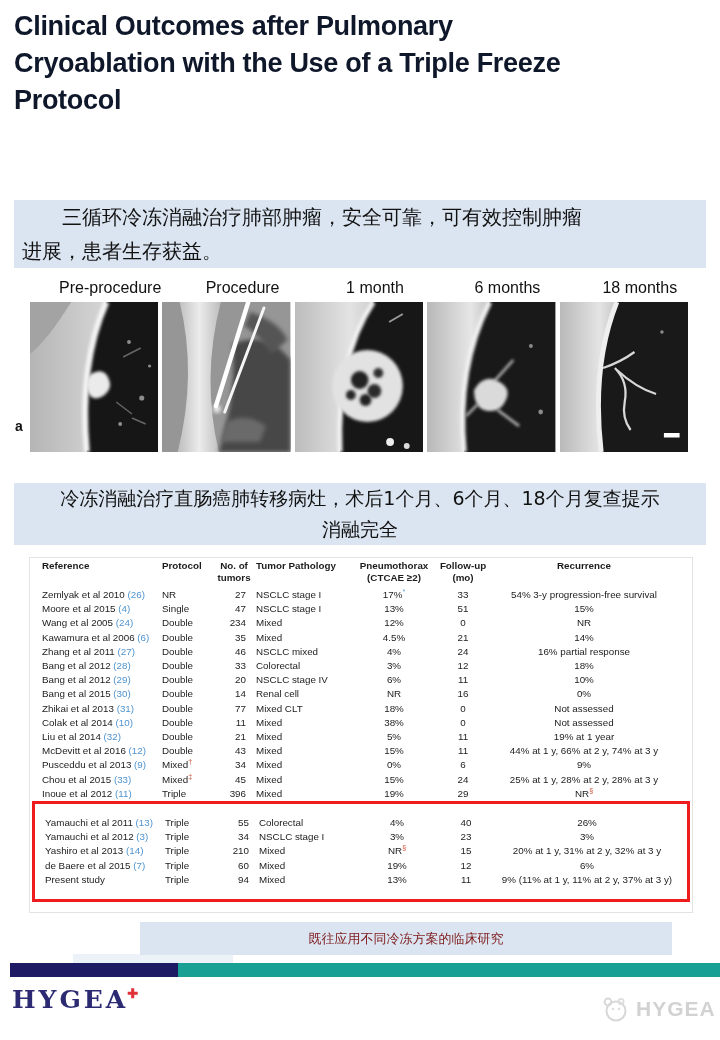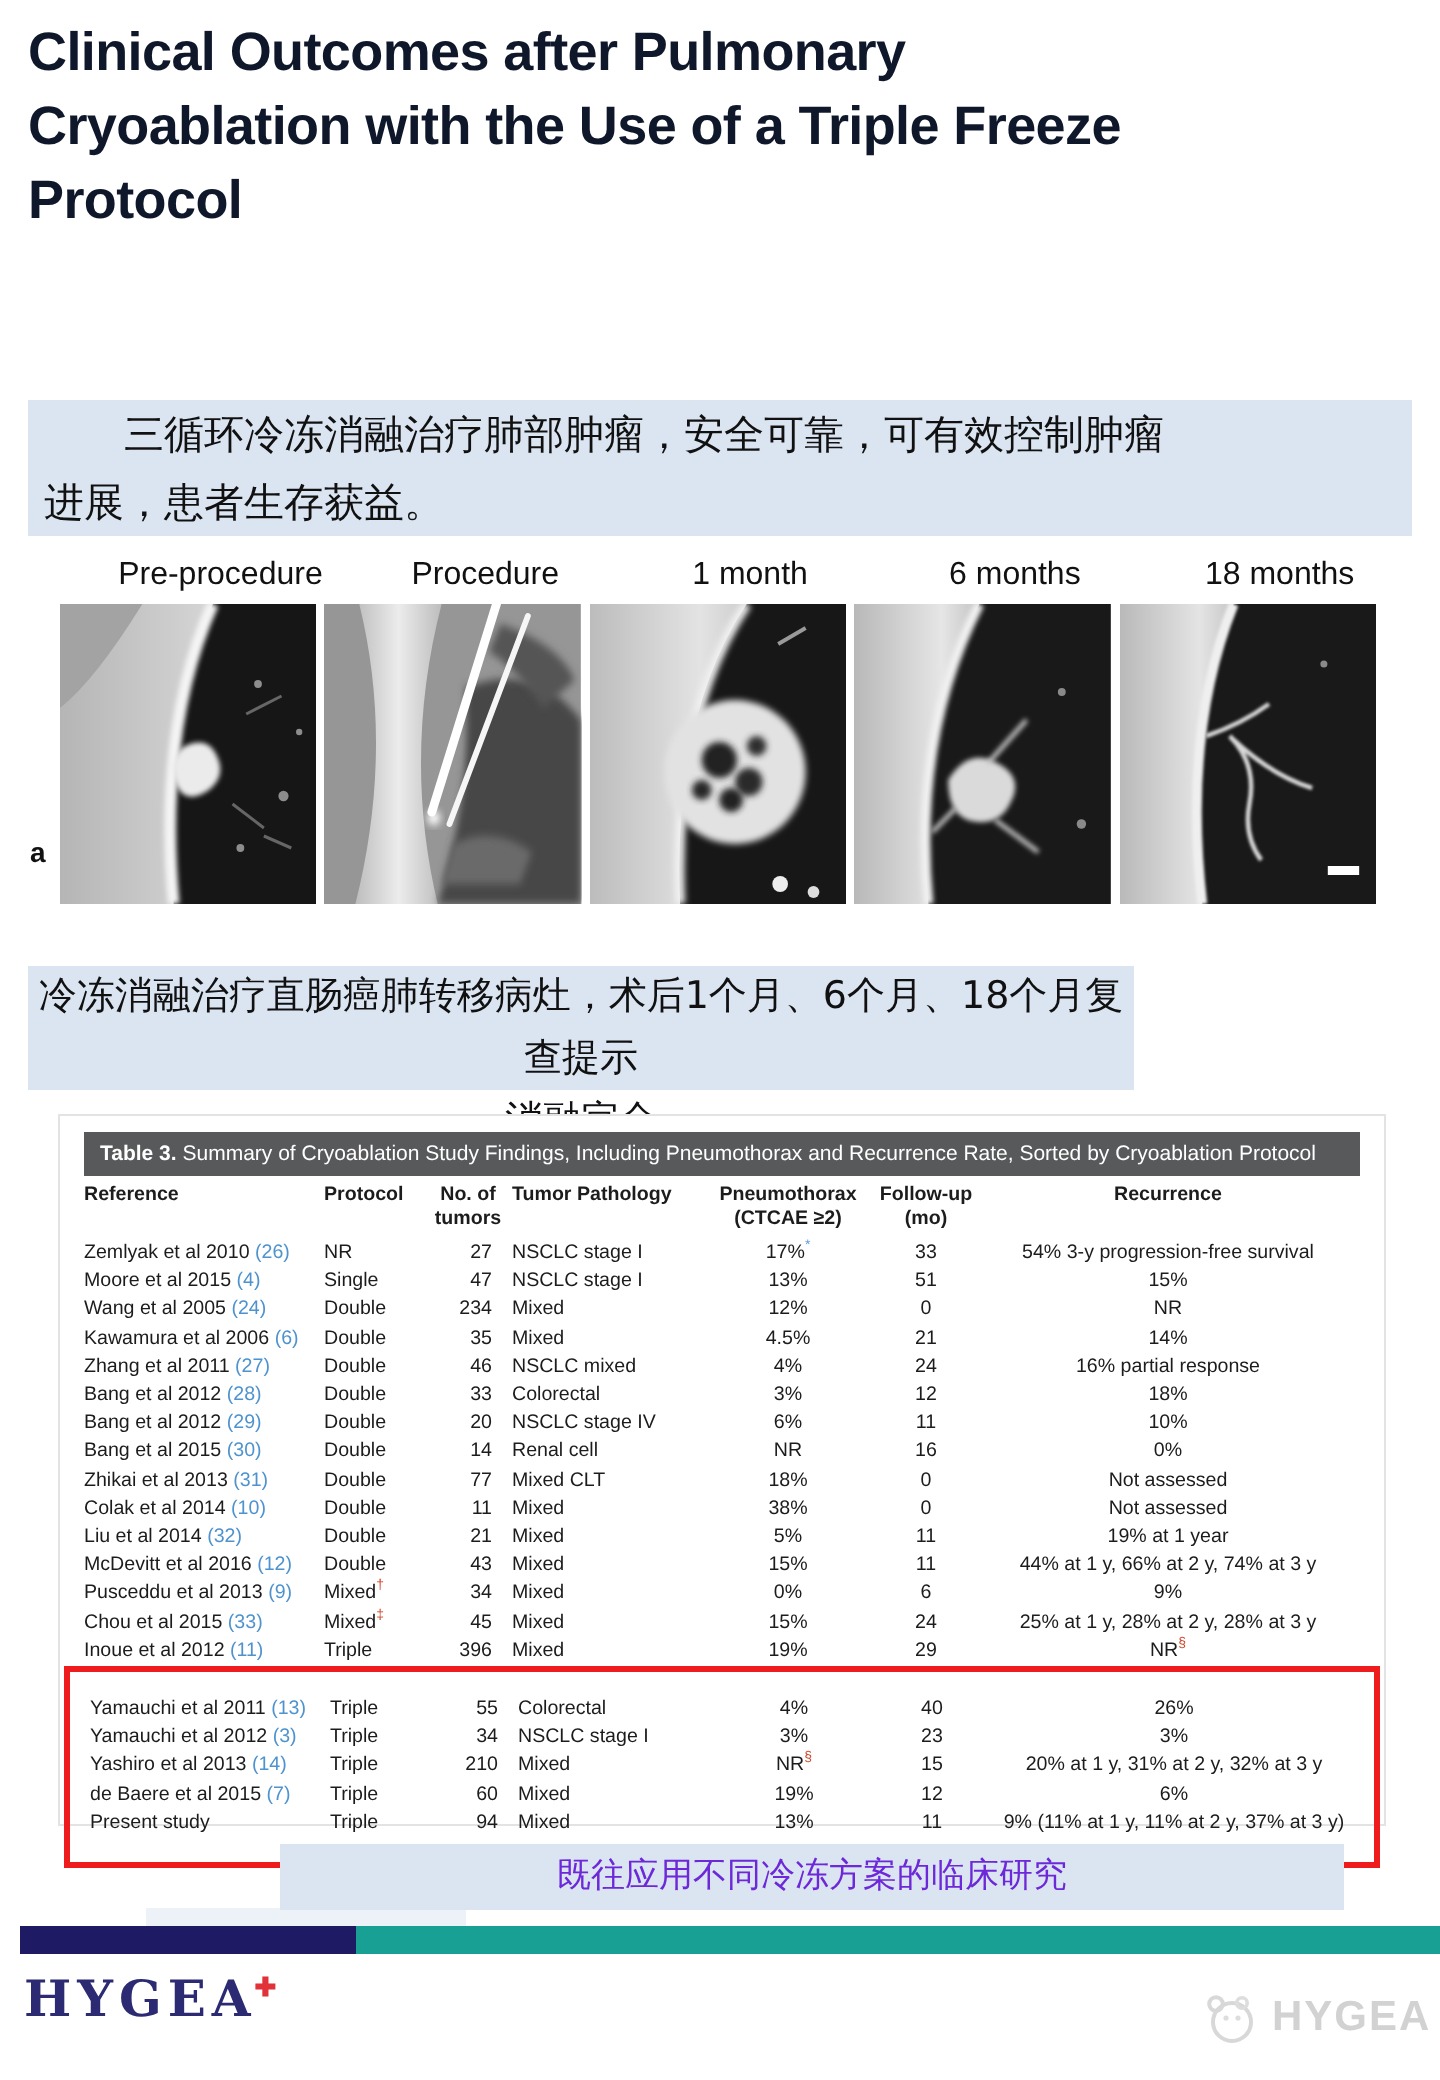--- a/index.html
+++ b/index.html
@@ -22,21 +22,21 @@
            font-family:"DejaVu Sans","Liberation Sans",sans-serif;}
   .summary div{padding:0 8px;}
 
   
   .fig-labels{position:absolute;left:46px;top:279px;width:658px;display:flex;gap:4px;}
   .fig-labels span{flex:1 1 0;text-align:center;font-size:16px;color:#111;}
   .fig-row{position:absolute;left:30px;top:302px;width:658px;height:150px;display:flex;gap:4px;}
   .fig-row svg{flex:1 1 0;height:150px;display:block;}
   .panel-marker{position:absolute;left:15px;top:418px;font-size:14px;font-weight:bold;color:#111;}
 
-  .fig-caption{position:absolute;left:14px;top:483px;width:553px;height:62px;
+  .fig-caption{position:absolute;left:14px;top:483px;width:692px;height:62px;
                background:var(--box_blue);font-size:19px;line-height:31px;color:#111;
                text-align:center;font-family:"DejaVu Sans","Liberation Sans",sans-serif;}
 
   
   .table-panel{position:absolute;left:30px;top:558px;width:662px;height:354px;background:#fff;
                box-shadow:0 0 0 1px #e3e3e3;}
   .tbl-titlebar{margin:8px 12px 4px 12px;height:22px;background:var(--table_header_bg);
                 color:#fff;font-size:10.5px;line-height:22px;padding-left:8px;
                 white-space:nowrap;overflow:hidden;}
   .tbl-titlebar b{font-weight:bold;}
@@ -47,22 +47,22 @@
   .tbl-head>div{white-space:normal;}
   .c1{text-align:left;} .c2{text-align:left;} .c3{text-align:right;padding-right:6px;}
   .c4{text-align:left;padding-left:4px;} .c5{text-align:center;} .c6{text-align:center;}
   .c7{text-align:center;}
   .cite{color:var(--citation_blue);}
   .sup{font-size:7px;vertical-align:super;line-height:0;}
   .sup-red{color:var(--footnote_red);} .sup-blue{color:var(--footnote_blue);}
   .hl-box{margin:0 -10px;padding:12px 10px;border:3px solid var(--highlight_red);}
 
   .tbl-caption{position:absolute;left:140px;top:922px;width:532px;height:33px;
-               background:var(--box_blue);text-align:center;font-size:17px;line-height:33px;
-               color:#6d28d9;font-family:"DejaVu Sans","Liberation Sans",sans-serif;}
+               background:var(--box_blue);text-align:center;font-size:13px;line-height:33px;
+               color:#7f1d1d;font-family:"DejaVu Sans","Liberation Sans",sans-serif;}
 
   
   .ghost-strip{position:absolute;left:73px;top:954px;width:160px;height:9px;
                background:var(--box_blue);opacity:.5;}
   .bar-navy{position:absolute;left:10px;top:963px;width:168px;height:14px;background:var(--footer_navy);}
   .bar-teal{position:absolute;left:178px;top:963px;width:542px;height:14px;background:var(--footer_teal);}
   .logo{position:absolute;left:12px;top:985px;color:var(--logo_navy);
         font-family:"DejaVu Serif","Liberation Serif",serif;font-weight:bold;
         font-size:25px;letter-spacing:3px;}
   .logo .cross{color:var(--logo_red);font-size:13px;vertical-align:10px;letter-spacing:0;margin-left:-1px;}
@@ -223,23 +223,20 @@
     </svg>
   </div>
   <div class="panel-marker">a</div>
 
   <div class="fig-caption">
     <div>冷冻消融治疗直肠癌肺转移病灶，术后1个月、6个月、18个月复查提示</div>
     <div>消融完全</div>
   </div>
 
   <div class="table-panel">
-    <div class="tbl-titlebar">
-      <b>Table 3.</b><span> Summary of Cryoablation Study Findings, Including Pneumothorax and Recurrence Rate, Sorted by Cryoablation Protocol</span>
-    </div>
     <div class="tbl">
       <div class="tbl-row tbl-head">
         <div class="c1">Reference</div>
         <div class="c2">Protocol</div>
         <div class="c3" style="text-align:center;padding-right:0">No. of tumors</div>
         <div class="c4">Tumor Pathology</div>
         <div class="c5">Pneumothorax (CTCAE ≥2)</div>
         <div class="c6">Follow-up (mo)</div>
         <div class="c7">Recurrence</div>
       </div>

